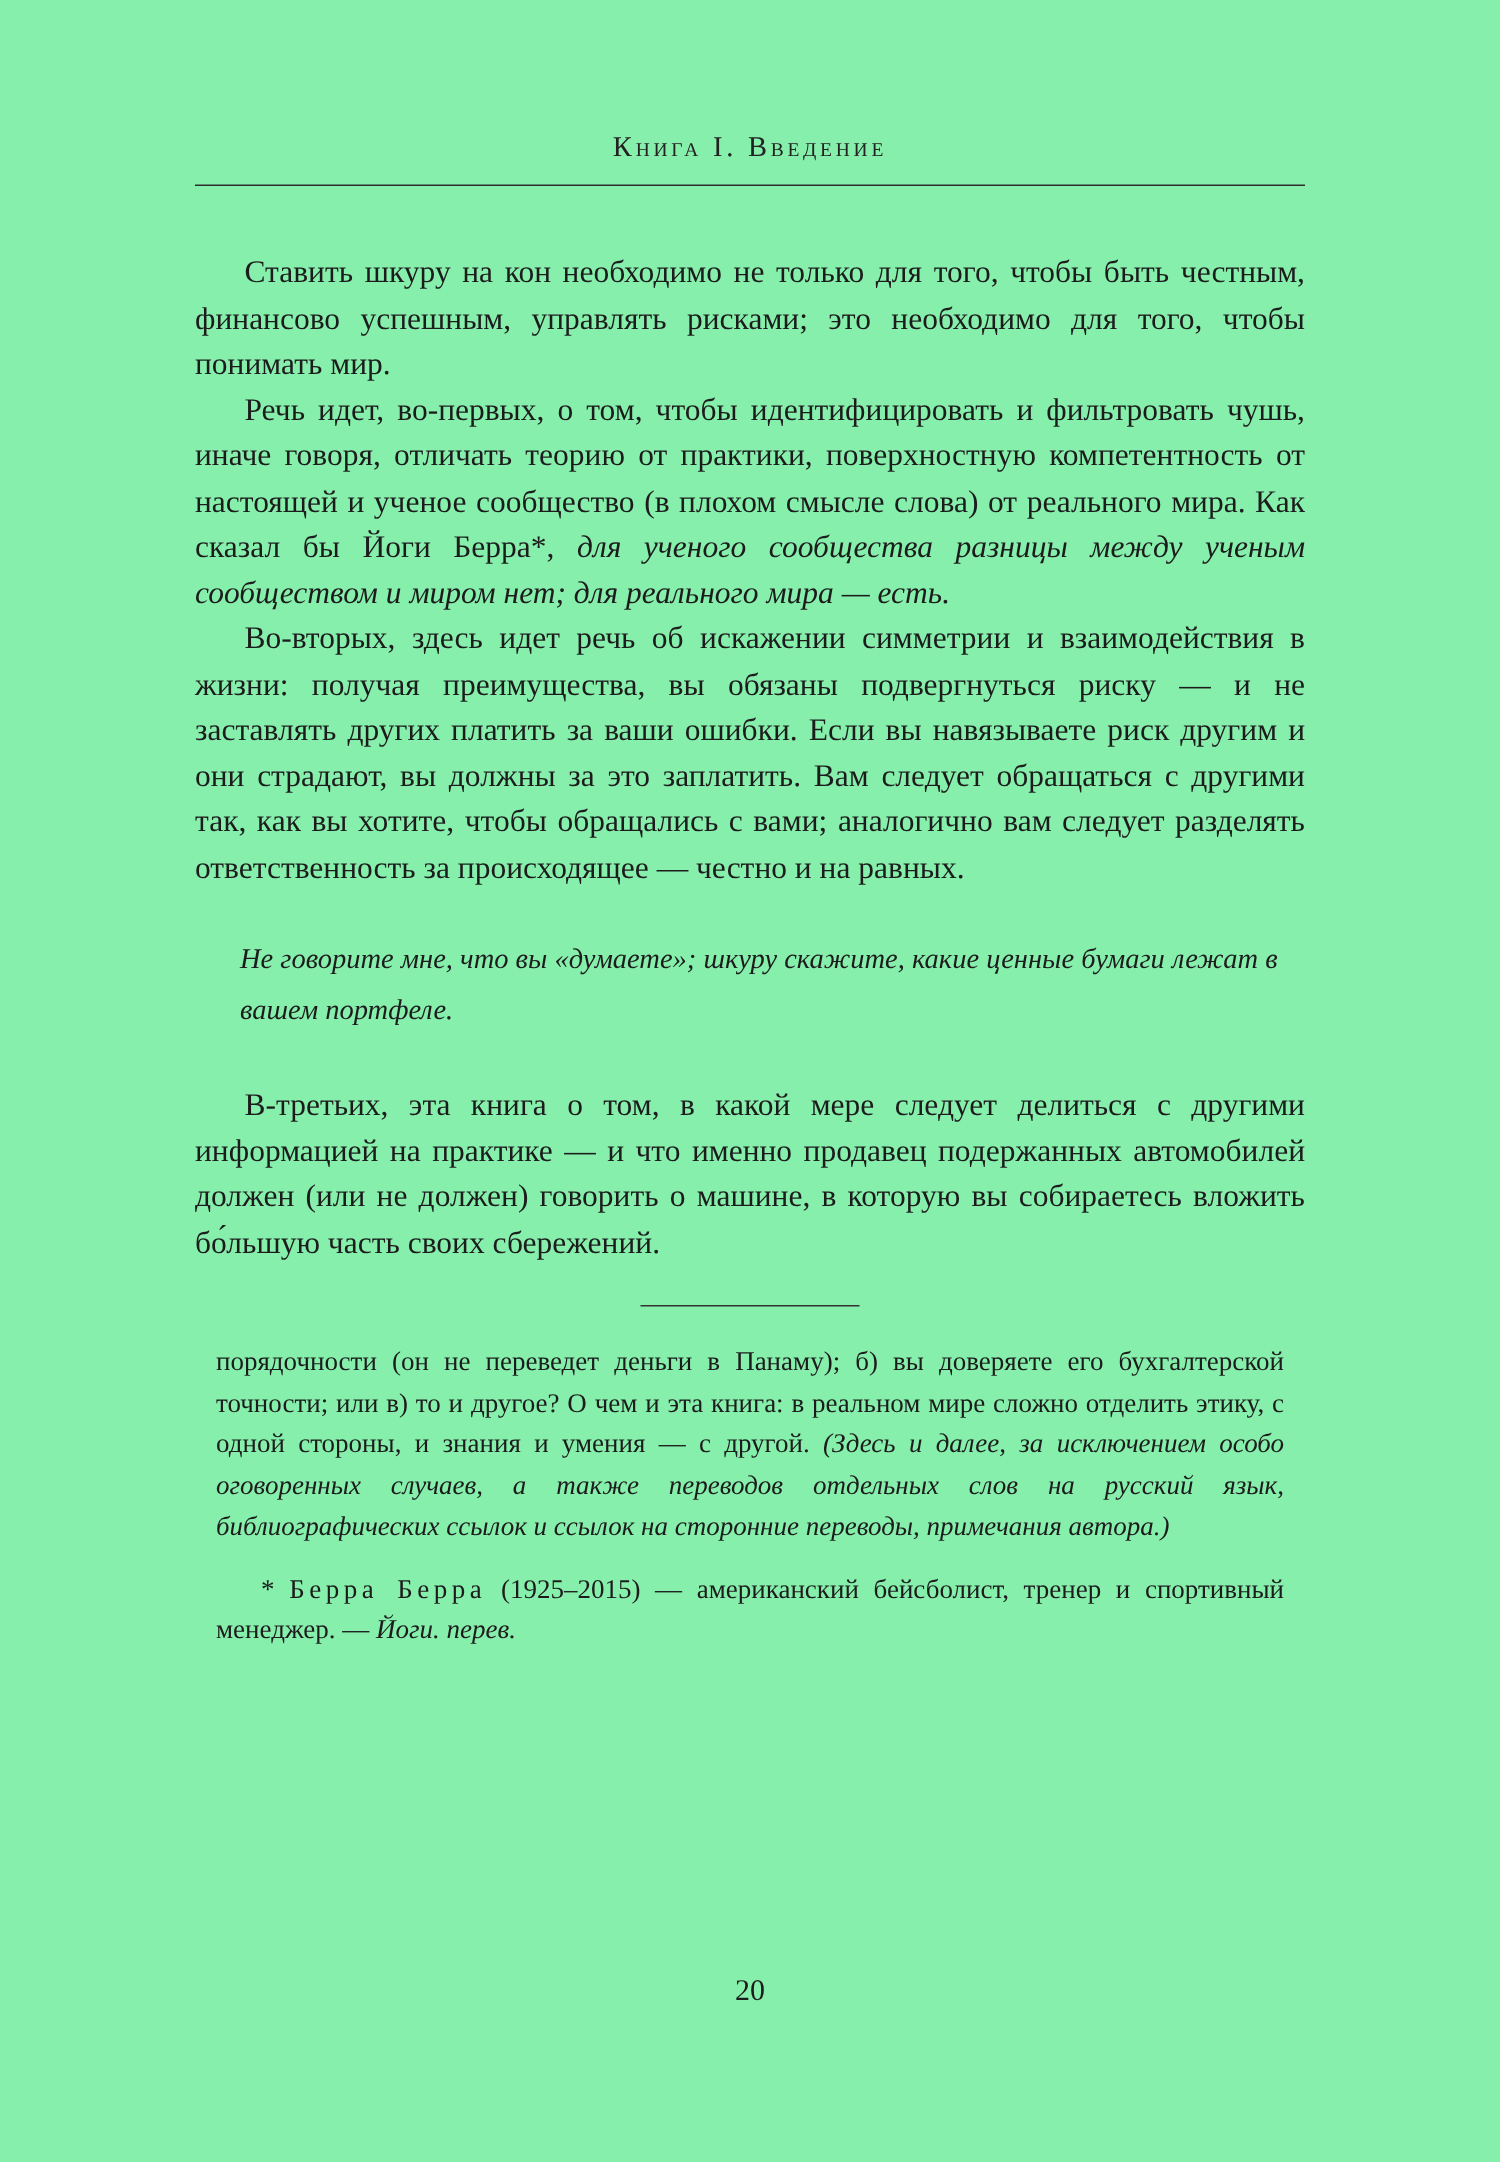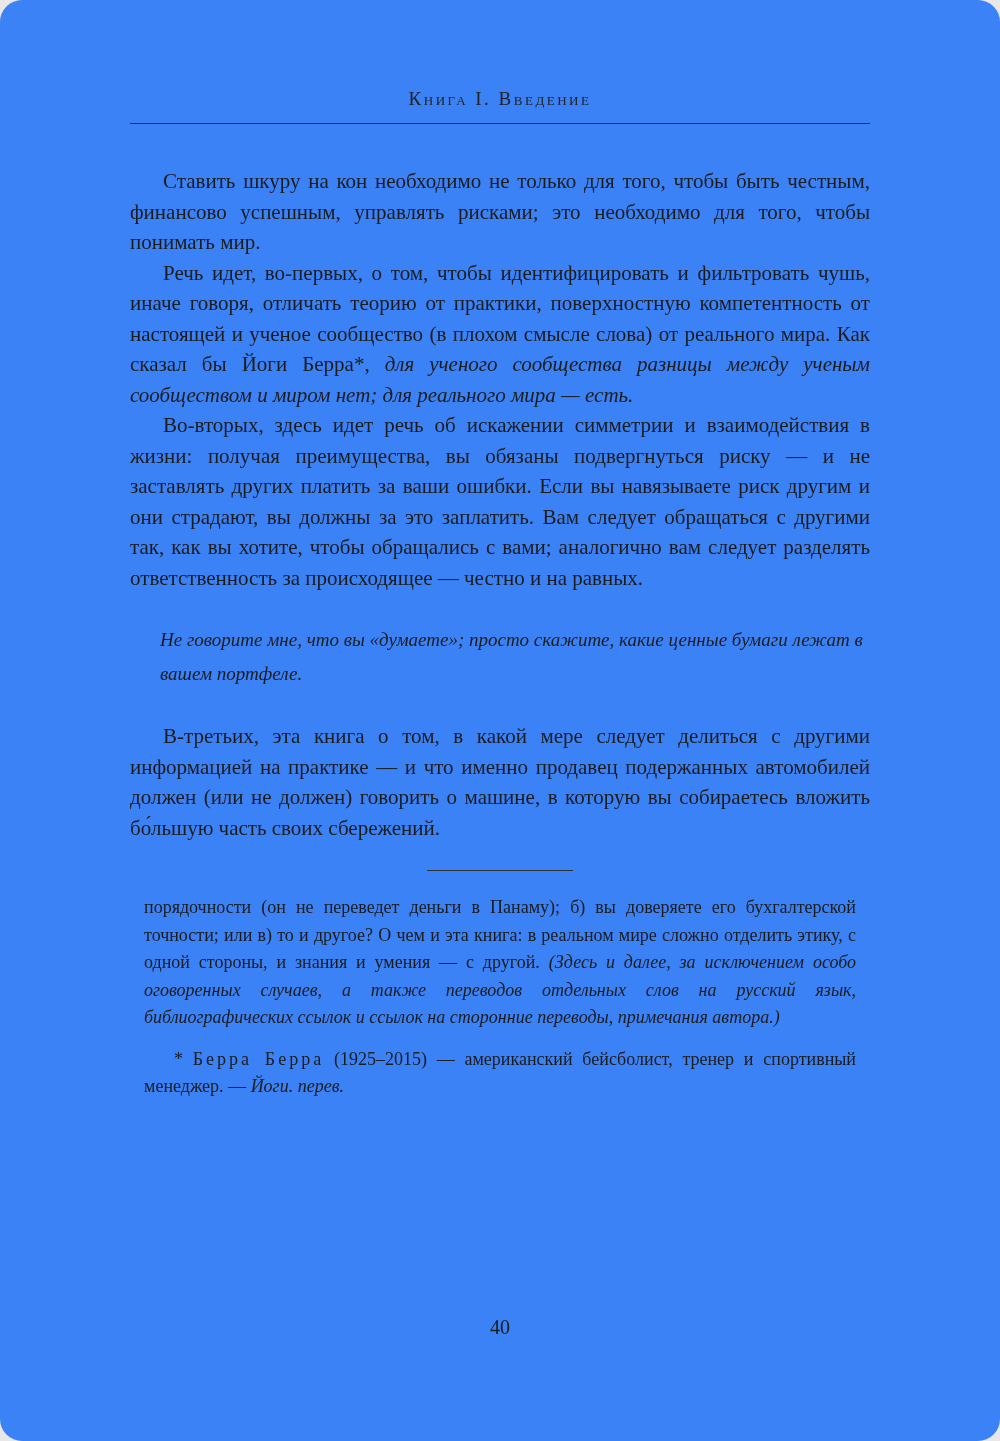--- a/index.html
+++ b/index.html
@@ -5,26 +5,25 @@
   html, body {
     margin: 0;
     padding: 0;
     background: #e8e8e8;
   }
   .page {
     position: relative;
     width: 1000px;
     height: 1441px;
     margin: 0 auto;
-    background: #3b82f6;
+    background: #86efac;
     font-family: "Liberation Serif", serif;
     color: #1c1c1c;
     box-sizing: border-box;
     overflow: hidden;
-    border-radius: 22px;
   }
   .text-col {
     width: 740px;
     margin: 0 auto;
     padding-top: 88px;
   }
   .running-header {
     text-align: center;
     font-variant: small-caps;
     letter-spacing: 2.5px;
@@ -98,31 +97,31 @@
 
     <div class="body-text">
 
       <p class="para">Ставить шкуру на кон необходимо не только для того, чтобы быть честным, финансово успешным, управлять рисками; это необходимо для того, чтобы понимать мир.</p>
 
       <p class="para"><span>Речь идет, во-первых, о том, чтобы идентифицировать и фильтровать чушь, иначе говоря, отличать теорию от практики, поверхностную компетентность от настоящей и ученое сообщество (в плохом смысле слова) от реального мира. Как сказал бы Йоги Берра*, </span><span class="italic">для ученого сообщества разницы между ученым сообществом и миром нет; для реального мира — есть.</span></p>
 
       <p class="para">Во-вторых, здесь идет речь об искажении симметрии и взаимодействия в жизни: получая преимущества, вы обязаны подвергнуться риску — и не заставлять других платить за ваши ошибки. Если вы навязываете риск другим и они страдают, вы должны за это заплатить. Вам следует обращаться с другими так, как вы хотите, чтобы обращались с вами; аналогично вам следует разделять ответственность за происходящее — честно и на равных.</p>
 
 
-      <p class="para block-quote">Не говорите мне, что вы «думаете»; просто скажите, какие ценные бумаги лежат в вашем портфеле.</p>
+      <p class="para block-quote">Не говорите мне, что вы «думаете»; шкуру скажите, какие ценные бумаги лежат в вашем портфеле.</p>
 
       <p class="para">В-третьих, эта книга о том, в какой мере следует делиться с другими информацией на практике — и что именно продавец подержанных автомобилей должен (или не должен) говорить о машине, в которую вы собираетесь вложить бо́льшую часть своих сбережений.</p>
 
     </div>
 
     <hr class="footnote-separator">
 
     <div class="footnotes">
 
       <p class="footnote-para"><span>порядочности (он не переведет деньги в Панаму); б) вы доверяете его бухгалтерской точности; или в) то и другое? О чем и эта книга: в реальном мире сложно отделить этику, с одной стороны, и знания и умения — с другой. </span><span class="italic">(Здесь и далее, за исключением особо оговоренных случаев, а также переводов отдельных слов на русский язык, библиографических ссылок и ссылок на сторонние переводы, примечания автора.)</span></p>
 
       <p class="footnote-para indented"><span>* </span><span class="spaced-name">Берра Берра</span><span> (1925–2015) — американский бейсболист, тренер и спортивный менеджер. — </span><span class="italic">Йоги. перев.</span></p>
 
     </div>
   </div>
 
-  <div class="page-number">40</div>
+  <div class="page-number">20</div>
 </div>
 
 </body></html>

